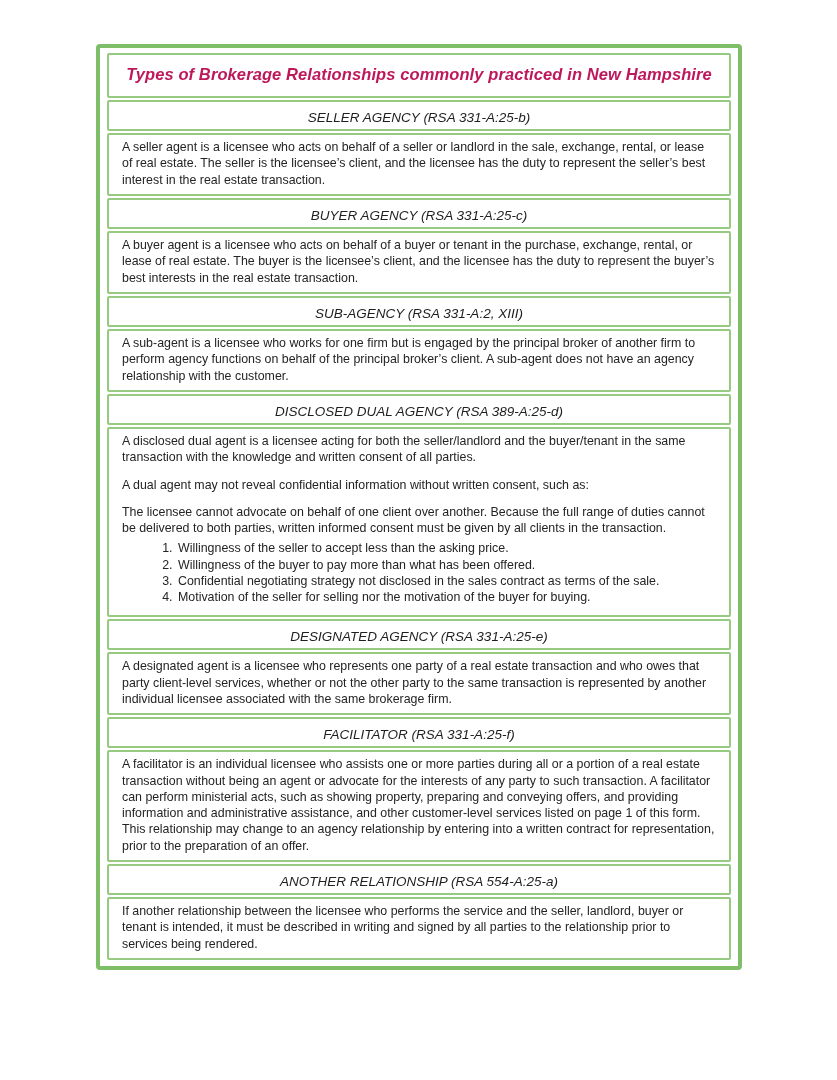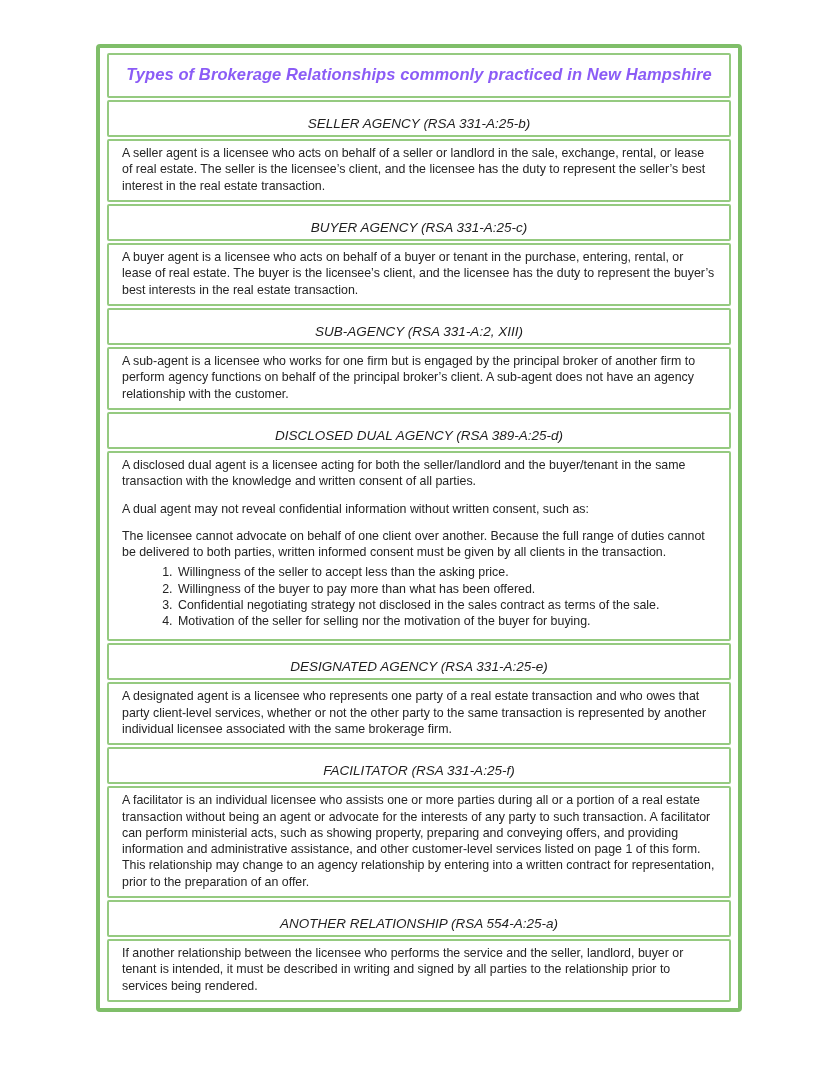--- a/index.html
+++ b/index.html
@@ -35,24 +35,24 @@
     border-radius: 2px;
     background: #ffffff;
   }
   .title-box {
     padding: 10px 8px 12px 8px;
     text-align: center;
     font-style: italic;
     font-weight: bold;
     font-size: 16.5px;
     letter-spacing: 0.1px;
-    color: #8b5cf6;
+    color: #be185d;
   }
   .section-header {
-    padding: 14px 8px 3px 8px;
+    padding: 8px 8px 3px 8px;
     text-align: center;
     font-style: italic;
     font-size: 13.5px;
     line-height: 1.2;
     color: #1f1f1f;
   }
   .section-body {
     padding: 4px 13px 6px 13px;
     font-size: 12.4px;
     line-height: 1.31;
@@ -85,21 +85,21 @@
     <span>SELLER AGENCY (RSA 331-A:25-b)</span>
   </div>
   <div class="box section-body">
     <p>A seller agent is a licensee who acts on behalf of a seller or landlord in the sale, exchange, rental, or lease of real estate. The seller is the licensee’s client, and the licensee has the duty to represent the seller’s best interest in the real estate transaction.</p>
   </div>
 
   <div class="box section-header">
     <span>BUYER AGENCY (RSA 331-A:25-c)</span>
   </div>
   <div class="box section-body">
-    <p>A buyer agent is a licensee who acts on behalf of a buyer or tenant in the purchase, entering, rental, or lease of real estate. The buyer is the licensee’s client, and the licensee has the duty to represent the buyer’s best interests in the real estate transaction.</p>
+    <p>A buyer agent is a licensee who acts on behalf of a buyer or tenant in the purchase, exchange, rental, or lease of real estate. The buyer is the licensee’s client, and the licensee has the duty to represent the buyer’s best interests in the real estate transaction.</p>
   </div>
 
 
   <div class="box section-header">
     <span>SUB-AGENCY (RSA 331-A:2, XIII)</span>
   </div>
   <div class="box section-body">
     <p>A sub-agent is a licensee who works for one firm but is engaged by the principal broker of another firm to perform agency functions on behalf of the principal broker’s client. A sub-agent does not have an agency relationship with the customer.</p>
   </div>
 

